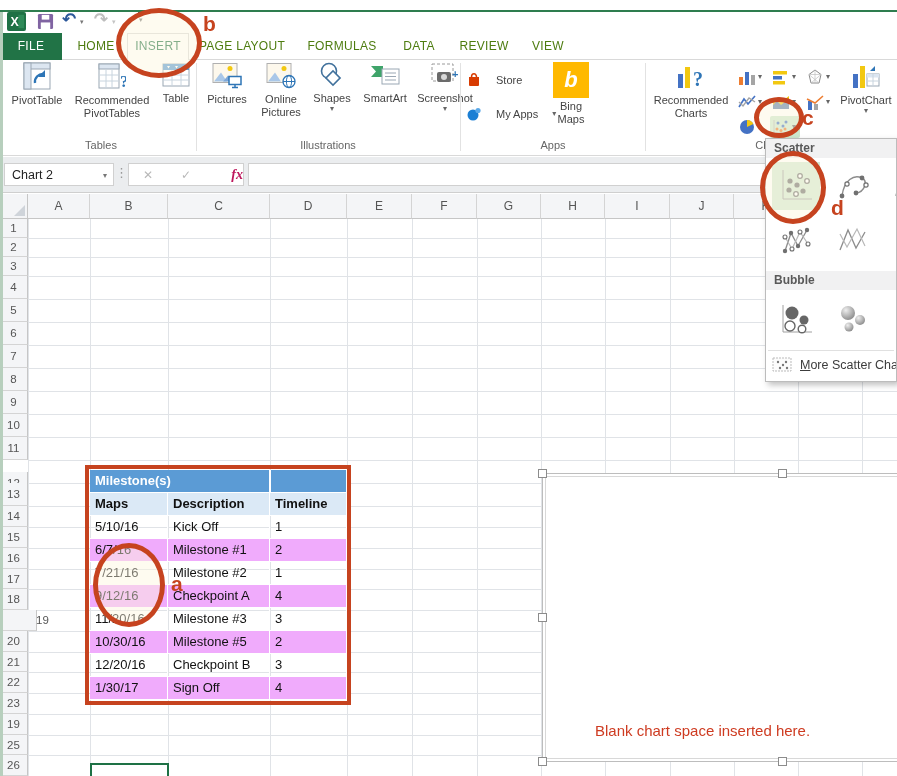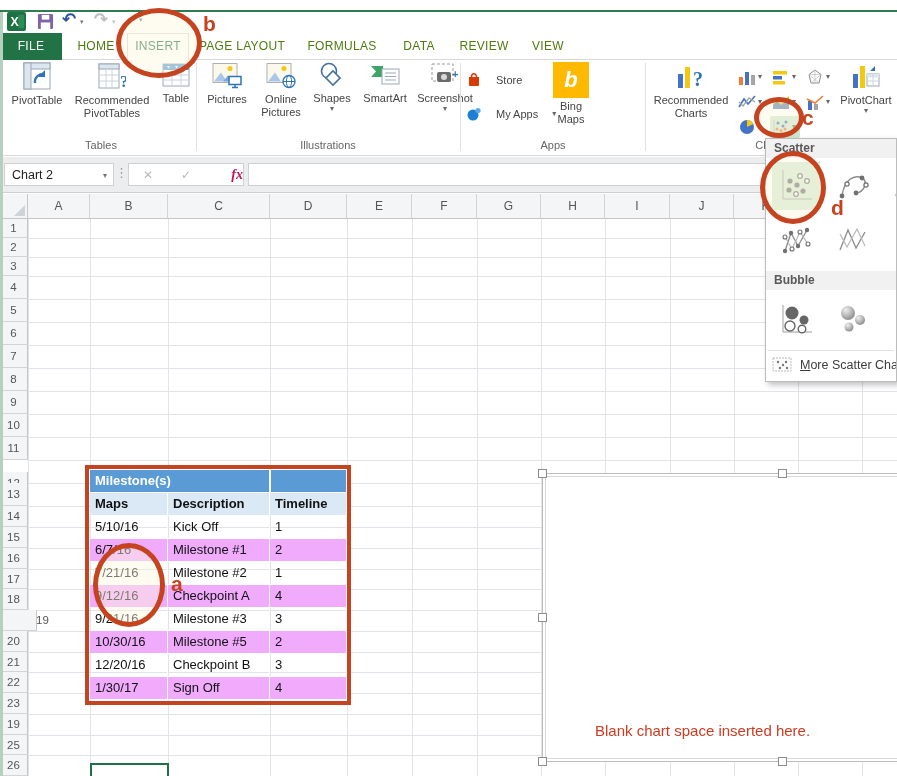--- a/index.html
+++ b/index.html
@@ -446,21 +446,21 @@
         <div class="mcell" style="width: 78px;">7/21/16</div>
         <div class="mcell" style="width: 102px;">Milestone #2</div>
         <div class="mcell" style="width: 77px;">1</div>
       </div>
       <div class="mrow">
         <div class="mcell band" style="width: 78px;">9/12/16</div>
         <div class="mcell band" style="width: 102px;">Checkpoint A</div>
         <div class="mcell band" style="width: 77px;">4</div>
       </div>
       <div class="mrow">
-        <div class="mcell" style="width: 78px;">9/21/16</div>
+        <div class="mcell" style="width: 78px;">11/20/16</div>
         <div class="mcell" style="width: 102px;">Milestone #3</div>
         <div class="mcell" style="width: 77px;">3</div>
       </div>
       <div class="mrow">
         <div class="mcell band" style="width: 78px;">10/30/16</div>
         <div class="mcell band" style="width: 102px;">Milestone #5</div>
         <div class="mcell band" style="width: 77px;">2</div>
       </div>
       <div class="mrow">
         <div class="mcell" style="width: 78px;">12/20/16</div>

